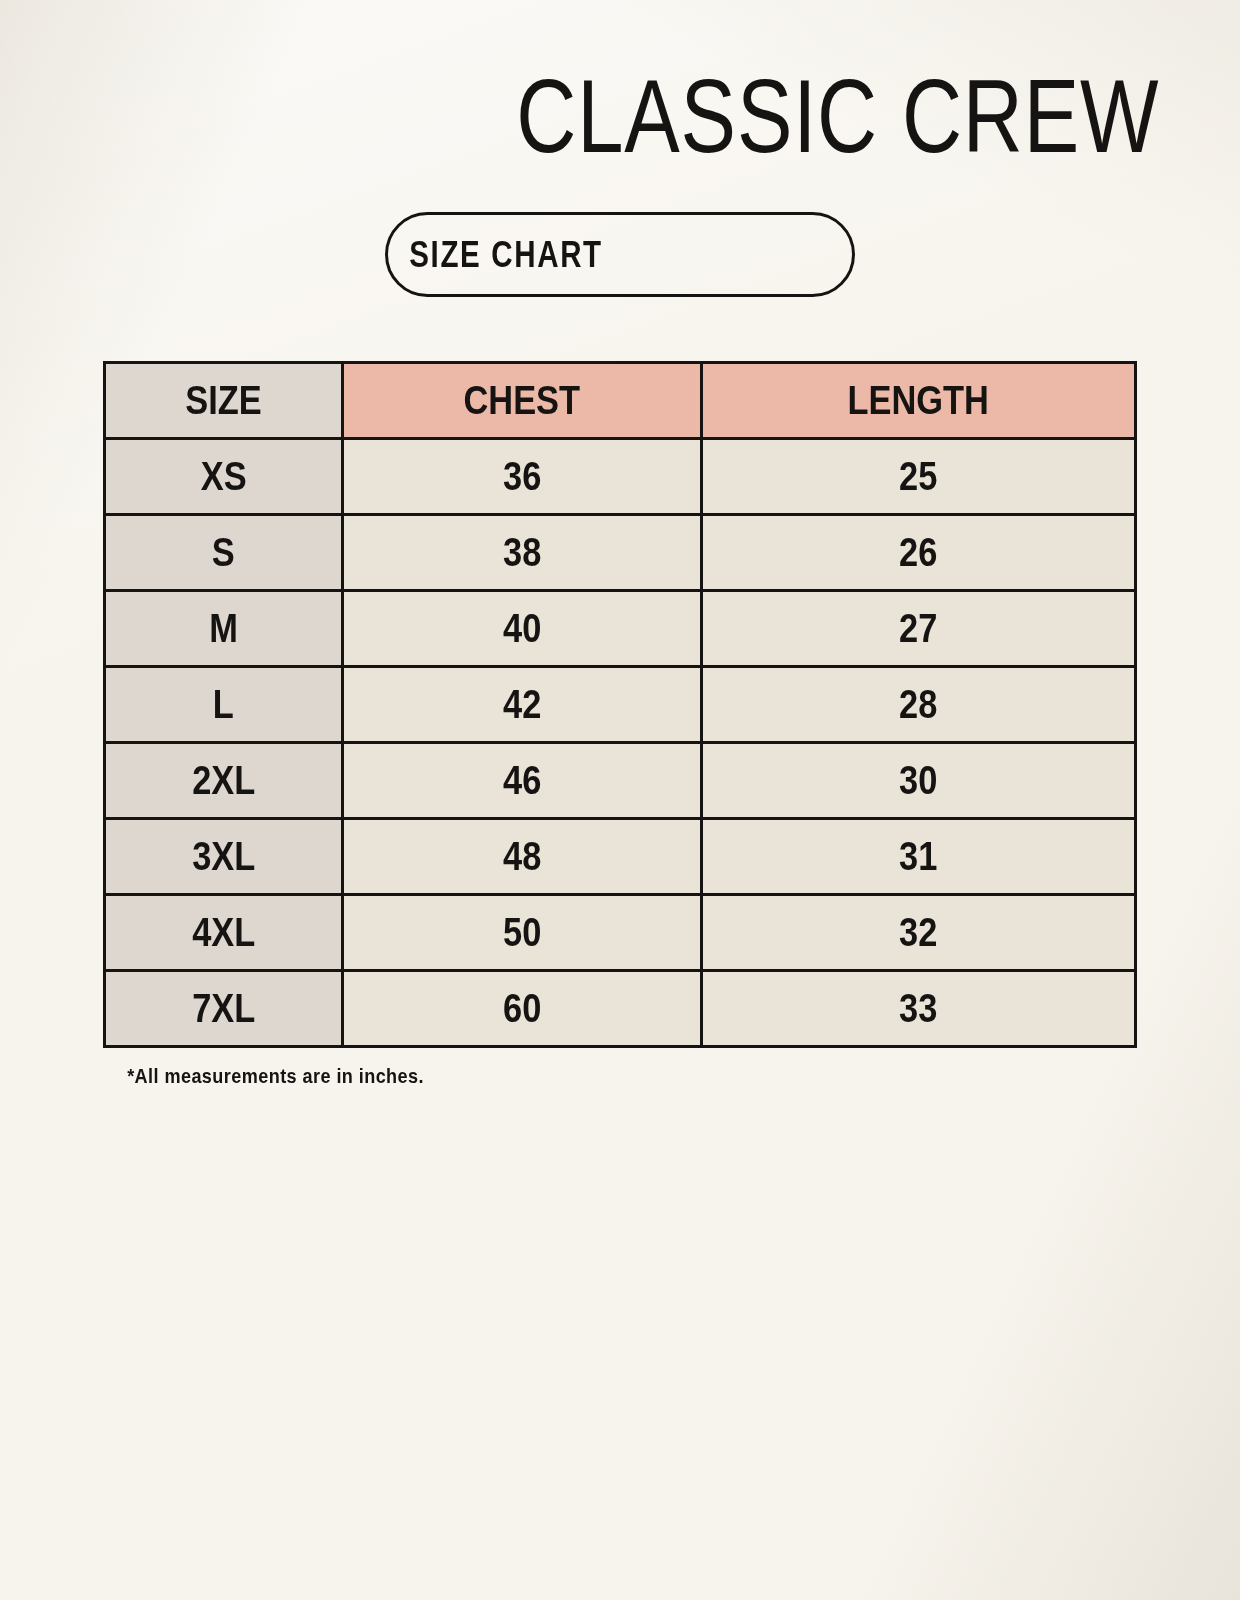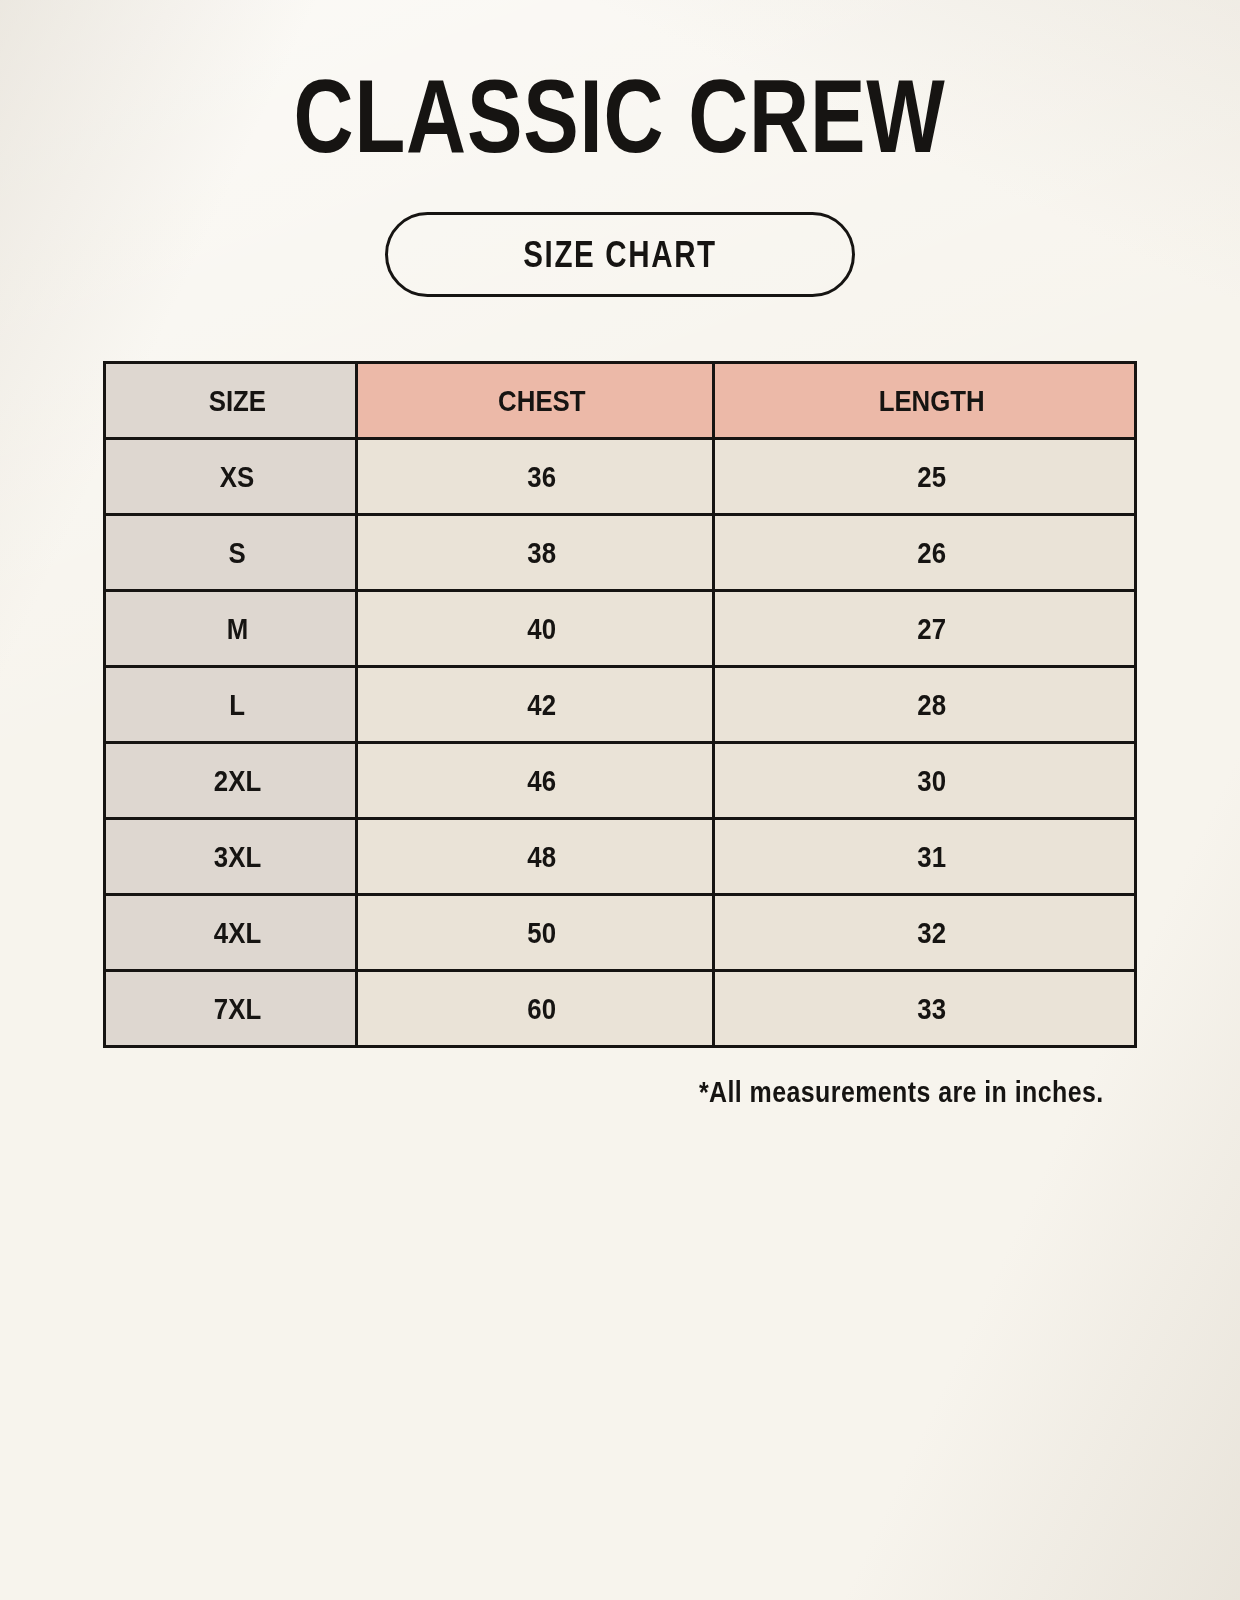--- a/index.html
+++ b/index.html
@@ -10,23 +10,23 @@
     background:
       linear-gradient(115deg, rgba(223,217,206,0.55) 0%, rgba(247,244,237,0) 16%),
       linear-gradient(295deg, rgba(223,217,206,0.60) 0%, rgba(247,244,237,0) 20%),
       linear-gradient(205deg, rgba(223,217,206,0.35) 0%, rgba(247,244,237,0) 14%),
       linear-gradient(160deg, rgba(255,255,255,0.55) 0%, rgba(255,255,255,0) 38%),
       var(--background, #f7f4ed);
     overflow: hidden;
   }
   .title {
     margin-top: 72px;
-    text-align: center;
+    text-align: right;
     font-size: 104px;
-    font-weight: 700;
+    font-weight: 400;
     line-height: 0.85;
     letter-spacing: 1px;
     white-space: nowrap;
   }
   .title .line {
     display: block;
   }
   .title .cx { transform: scaleX(0.80); }
   .cx {
     display: inline-block;
@@ -41,52 +41,50 @@
     height: 85px;
     line-height: 79px;
     border: 3px solid var(--border, #161412);
     border-radius: 48px;
     background: transparent;
     font-family: "Liberation Sans", sans-serif;
     font-size: 36px;
     font-weight: 700;
     letter-spacing: 2px;
     color: var(--text, #161412);
-    text-align: center;
+    text-align: left;
     cursor: pointer;
   }
   .pill-button .cx { transform: scaleX(0.82); }
   table.size-table {
     width: 1034px;
     margin: 64px auto 0;
     border-collapse: collapse;
   }
   .size-table th, .size-table td {
     border: 3px solid var(--border, #161412);
     height: 76px;
     text-align: center;
     vertical-align: middle;
-    font-size: 30px;
-    padding-left: 14px;
+    font-size: 40px;
   }
   .size-table th { font-weight: 700; }
   .size-table .col-size {
     background: var(--size-column-bg, #ded7d0);
     font-weight: 700;
   }
   .size-table th.col-accent { background: var(--header-accent, #ecb9a8); }
   .size-table td.col-data {
     background: var(--cell-bg, #eae3d7);
     font-weight: 700;
   }
   .footnote {
     width: 1034px;
-    margin: 28px auto 0;
-    text-align: right;
-    font-size: 29px;
+    margin: 16px auto 0;
+    font-size: 21px;
     font-weight: 700;
     letter-spacing: 0.5px;
   }
 </style>
 </head>
 <body>
 
 <h1 class="title">
   <span class="line"><span class="cx">CLASSIC CREW</span></span>
 </h1>

